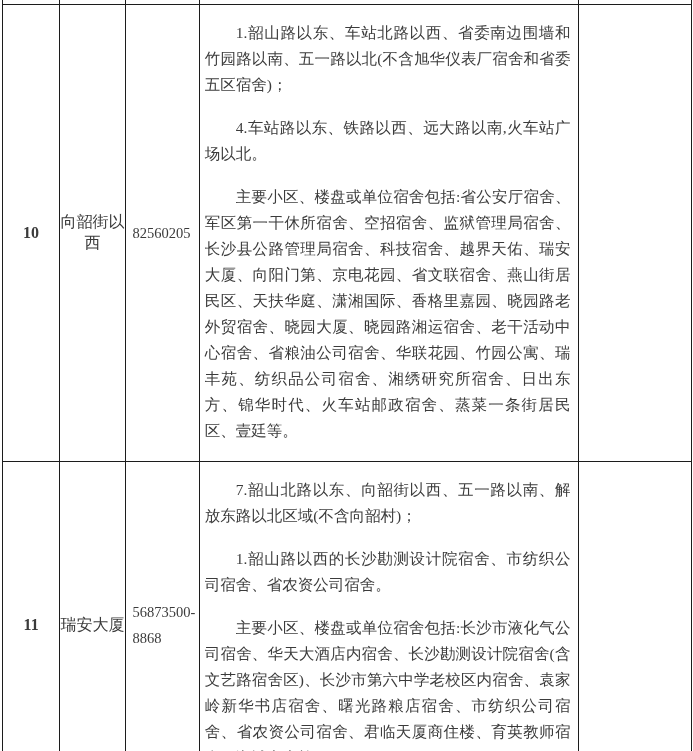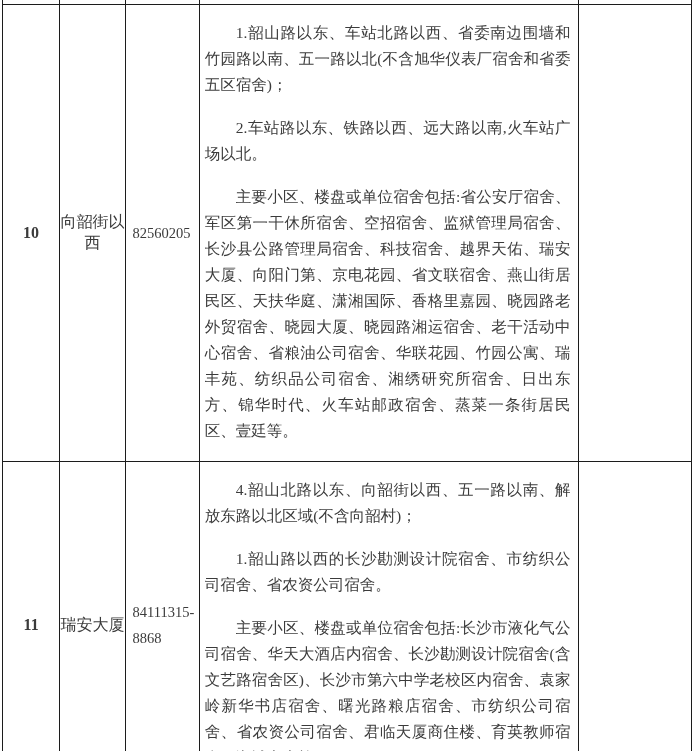--- a/index.html
+++ b/index.html
@@ -84,40 +84,40 @@
         <span>10</span>
       </td>
       <td class="cell-name">
         <span>向韶街以西</span>
       </td>
       <td class="cell-phone">
         <span>82560205</span>
       </td>
       <td class="cell-desc">
         <p>1.韶山路以东、车站北路以西、省委南边围墙和竹园路以南、五一路以北(不含旭华仪表厂宿舍和省委五区宿舍)；</p>
-        <p>2.车站路以东、铁路以西、远大路以南,火车站广场以北。</p>
+        <p>4.车站路以东、铁路以西、远大路以南,火车站广场以北。</p>
         <p>主要小区、楼盘或单位宿舍包括:省公安厅宿舍、军区第一干休所宿舍、空招宿舍、监狱管理局宿舍、长沙县公路管理局宿舍、科技宿舍、越界天佑、瑞安大厦、向阳门第、京电花园、省文联宿舍、燕山街居民区、天扶华庭、潇湘国际、香格里嘉园、晓园路老外贸宿舍、晓园大厦、晓园路湘运宿舍、老干活动中心宿舍、省粮油公司宿舍、华联花园、竹园公寓、瑞丰苑、纺织品公司宿舍、湘绣研究所宿舍、日出东方、锦华时代、火车站邮政宿舍、蒸菜一条街居民区、壹廷等。</p>
       </td>
       <td class="cell-note">
         <span></span>
       </td>
     </tr>
 
     <tr class="row-main-2">
       <td class="cell-num">
         <span>11</span>
       </td>
       <td class="cell-name">
         <span>瑞安大厦</span>
       </td>
       <td class="cell-phone">
-        <span>84111315-8868</span>
+        <span>56873500-8868</span>
       </td>
       <td class="cell-desc">
-        <p>4.韶山北路以东、向韶街以西、五一路以南、解放东路以北区域(不含向韶村)；</p>
+        <p>7.韶山北路以东、向韶街以西、五一路以南、解放东路以北区域(不含向韶村)；</p>
         <p>1.韶山路以西的长沙勘测设计院宿舍、市纺织公司宿舍、省农资公司宿舍。</p>
         <p>主要小区、楼盘或单位宿舍包括:长沙市液化气公司宿舍、华天大酒店内宿舍、长沙勘测设计院宿舍(含文艺路宿舍区)、长沙市第六中学老校区内宿舍、袁家岭新华书店宿舍、曙光路粮店宿舍、市纺织公司宿舍、省农资公司宿舍、君临天厦商住楼、育英教师宿舍、湘域中央等。</p>
       </td>
       <td class="cell-note">
         <span></span>
       </td>
     </tr>
 
   </tbody>
     </table>

